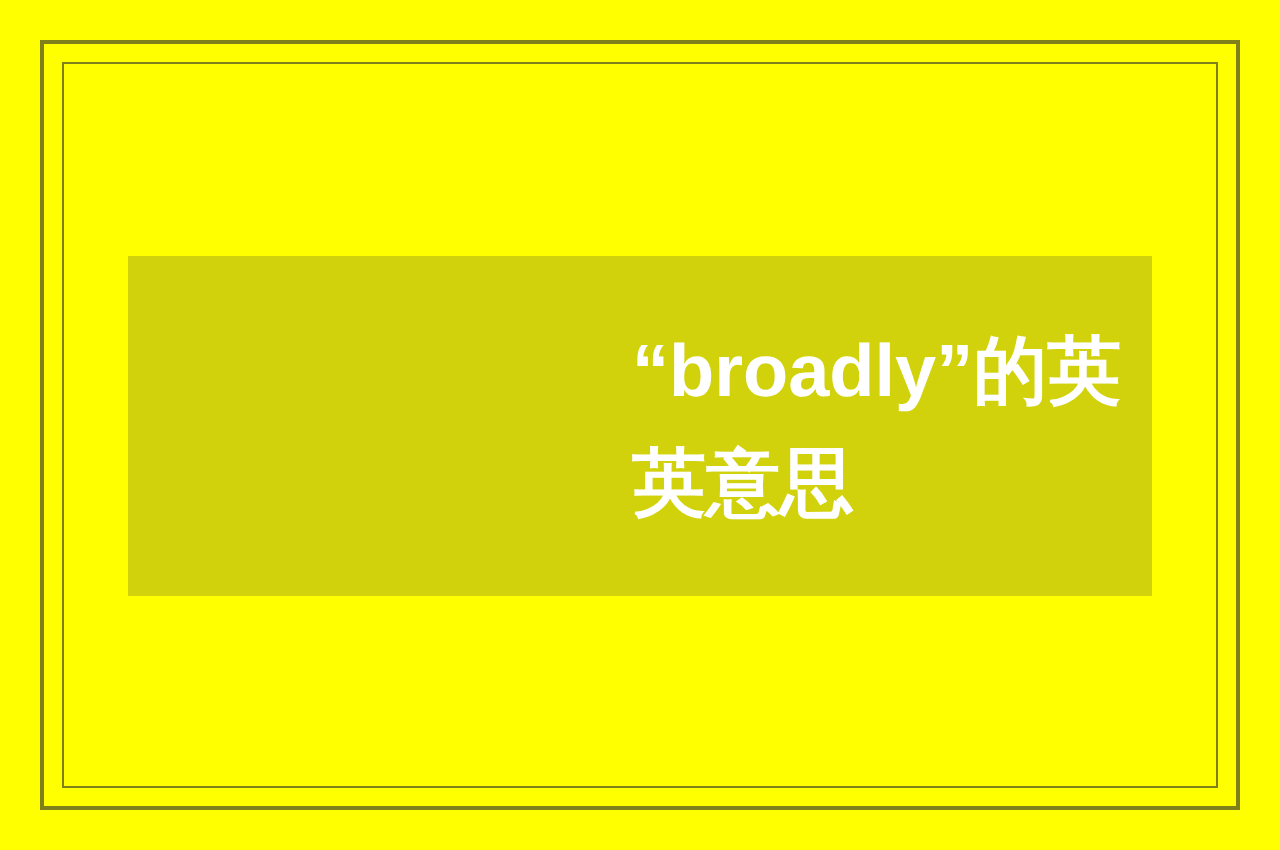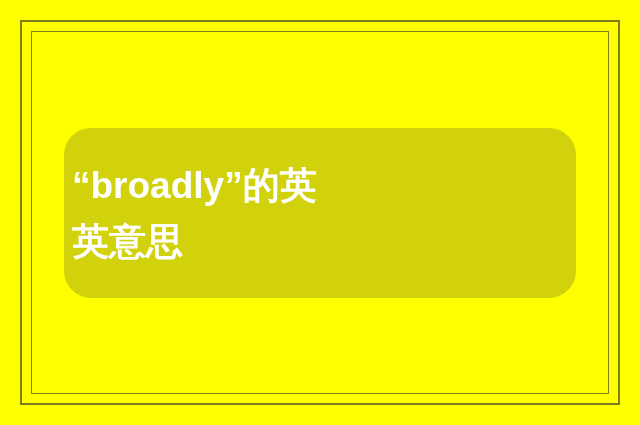--- a/index.html
+++ b/index.html
@@ -47,22 +47,21 @@
   .title-plate {
     position: absolute;
     left: 64px;
     top: 128px;
     width: 512px;
     height: 170px;
     background: #d2d20c;
     box-sizing: border-box;
     display: flex;
     align-items: center;
-    justify-content: flex-start;
-    border-radius: 27px;
+    justify-content: flex-end;
   }
 
   .title-text {
     display: block;
     width: 260px;
     color: #ffffff;
     font-size: 37px;
     font-weight: bold;
     line-height: 1.52;
     letter-spacing: 0px;

